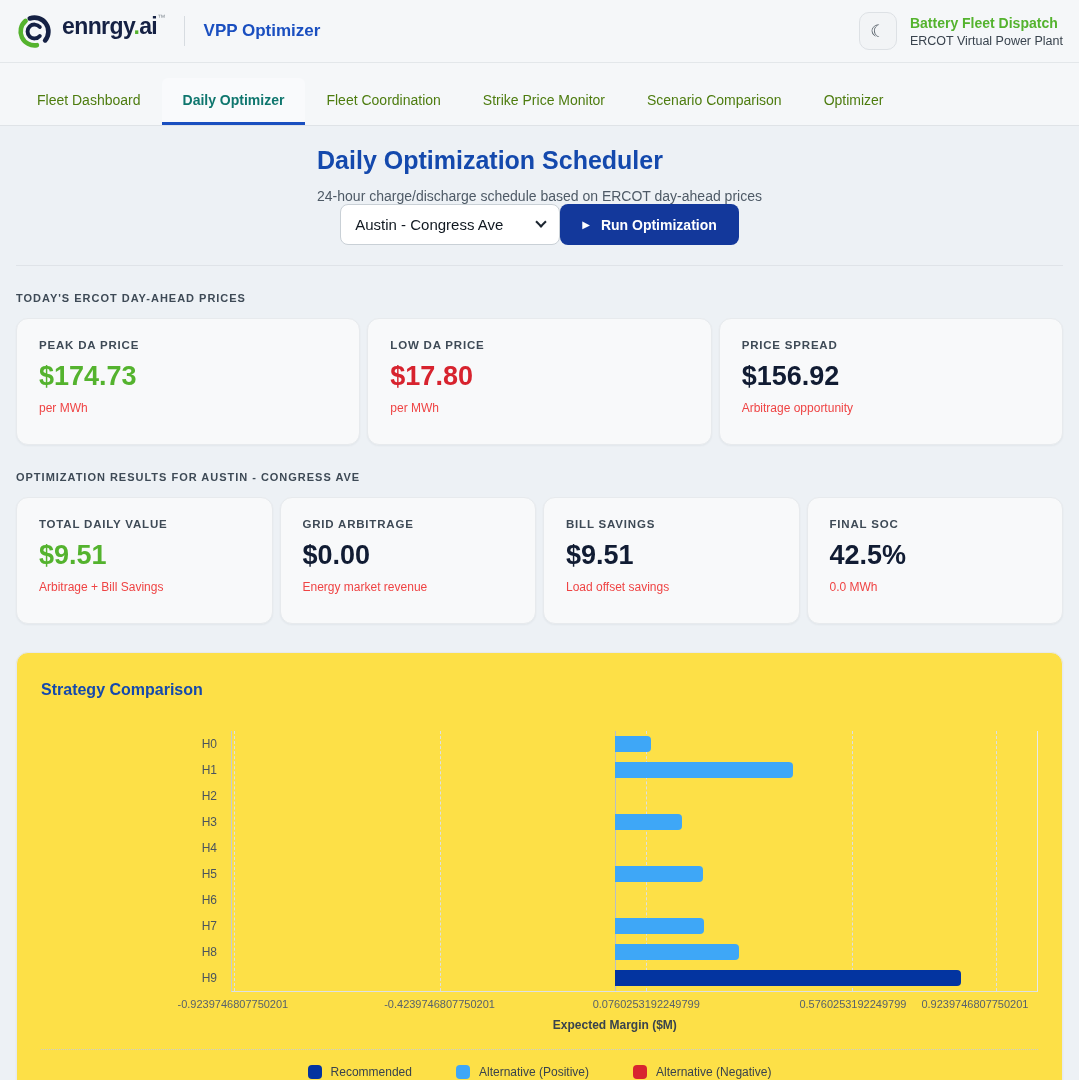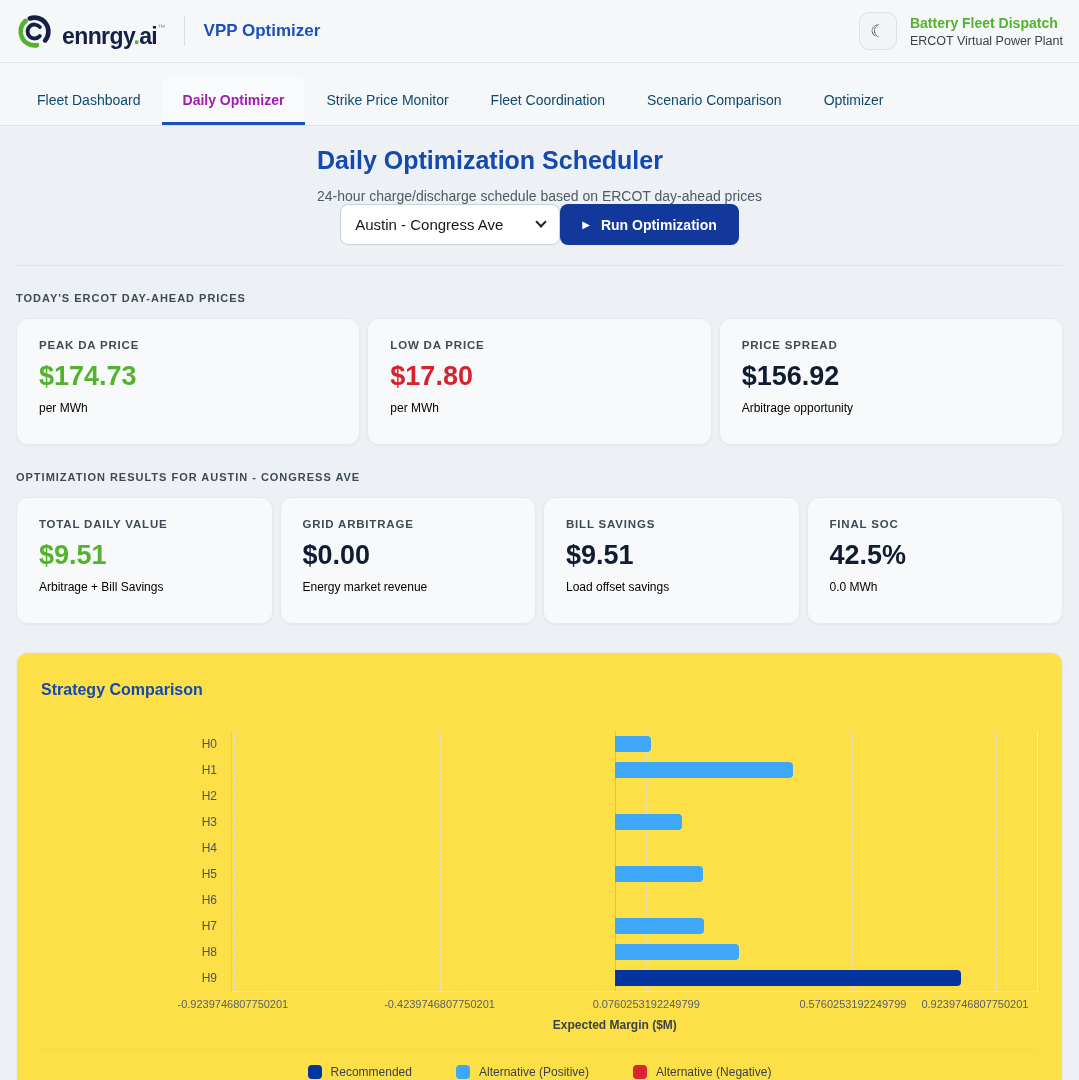--- a/index.html
+++ b/index.html
@@ -5,38 +5,38 @@
   * { box-sizing: border-box; }
   html,body { margin:0; padding:0; }
   body {
     width:1079px; height:1080px; overflow:hidden;
     background:#edf1f5; color:#111c33;
     font-family:"Liberation Sans","DejaVu Sans",sans-serif;
   }
   
   .topbar { background:#f5f7f9; border-bottom:1px solid #e3e7ea; height:63px;
     display:flex; align-items:center; padding:0 16px; }
-  .brand-wrap { display:flex; align-items:flex-end; gap:9px; }
+  .brand-wrap { display:flex; align-items:flex-start; gap:9px; }
   .brand-text { font-size:23px; font-weight:700; color:#152144; letter-spacing:-0.6px; }
   .brand-green { color:#54b32e; }
   .brand-tm { font-size:8px; vertical-align:top; color:#8b949c; font-weight:400; }
   .divider-v { width:1px; height:30px; background:#d7dce1; margin:0 19px; }
   .app-title { font-size:17px; font-weight:700; color:#1a4fc0; }
   .topbar-right { margin-left:auto; display:flex; align-items:center; gap:13px; }
   .icon-btn { width:38px; height:38px; border-radius:10px; border:1px solid #dde1e5;
     background:#f2f4f6; display:flex; align-items:center; justify-content:center;
     font-size:17px; color:#4a545e; cursor:pointer; }
   .fleet-info { display:flex; flex-direction:column; }
   .fleet-name { font-size:14px; font-weight:700; color:#54b32e; }
   .fleet-desc { font-size:12.5px; color:#39434e; margin-top:3px; }
   
   .nav { background:#f5f7f9; border-bottom:1px solid #dfe3e7; padding:15px 16px 0; display:flex; }
   .tab { padding:0 21px; height:47px; display:flex; align-items:center; font-size:14px;
-    color:#0c4a6e; cursor:pointer; border-bottom:3px solid transparent; }
-  .tab.active { color:#a21caf; font-weight:700; border-bottom-color:#1a4fc0;
+    color:#4d7c0f; cursor:pointer; border-bottom:3px solid transparent; }
+  .tab.active { color:#0f766e; font-weight:700; border-bottom-color:#1a4fc0;
     background:#f9fafc; border-radius:6px 6px 0 0; }
   
   main { padding:20px 16px 0; }
   .title-row { display:flex; align-items:center; justify-content:space-between;flex-direction:column; }
   .page-title { font-size:25px; font-weight:700; color:#1449ad; margin:0 0 13px; }
   .page-sub { font-size:14px; color:#4e5a66; margin:0; }
   .controls { display:flex; align-items:center; }
   .select-wrap { position:relative; }
   select { appearance:none; -webkit-appearance:none; width:220px; height:41px;
     border:1px solid #c9d0d6; border-radius:8px; background:#fff; font-size:15px;
@@ -50,21 +50,21 @@
   .run-btn .play { font-size:10px; }
   .rule { border:none; border-top:1px solid #dfe3e8; margin:20px 0 0; }
   
   .sec-heading { font-size:11px; font-weight:700; letter-spacing:0.09em; color:#3e4a56; margin:26px 0 14px; }
   .card-row { display:flex; gap:7px; }
   .card-row.results { }
   .card { flex:1; background:#f8f9fa; border:1px solid #e7eaed; border-radius:12px;
     padding:20px 22px; height:127px; box-shadow:0 1px 2px rgba(20,30,50,0.05); }
   .card-label { font-size:11.5px; font-weight:700; letter-spacing:0.07em; color:#3e4a56; }
   .card-value { font-size:27px; font-weight:700; margin:10px 0 9px; }
-  .card-sub { font-size:12px; color:#000000; }
+  .card-sub { font-size:12px; color:#ef4444; }
   
   .chart-card { margin:28px 0 14px; background:#fde047; border:1px solid #e7eaed;
     border-radius:12px; padding:22px 24px 10px; box-shadow:0 1px 2px rgba(20,30,50,0.05); }
   .chart-title { font-size:16px; font-weight:700; color:#1449ad; margin:6px 0 32px; }
   .chart-area { display:flex; }
   .ylabels { width:190px; }
   .ylabel { height:26px; display:flex; align-items:center; justify-content:flex-end;
     padding-right:14px; font-size:12px; color:#4a545e; }
   .plot { flex:1; position:relative; border-left:1px solid #c6cbd1;
     border-bottom:1px solid #dde1e5; border-right:1px solid #e6e9ec; }
@@ -110,24 +110,24 @@
 </header>
 
 <nav class="nav">
     <div class="tab">
       <span>Fleet Dashboard</span>
     </div>
     <div class="tab active">
       <span>Daily Optimizer</span>
     </div>
     <div class="tab">
+      <span>Fleet Coordination</span>
+    </div>
+    <div class="tab">
       <span>Strike Price Monitor</span>
-    </div>
-    <div class="tab">
-      <span>Fleet Coordination</span>
     </div>
     <div class="tab">
       <span>Scenario Comparison</span>
     </div>
     <div class="tab">
       <span>Optimizer</span>
     </div>
   </nav>
 
 <main>

